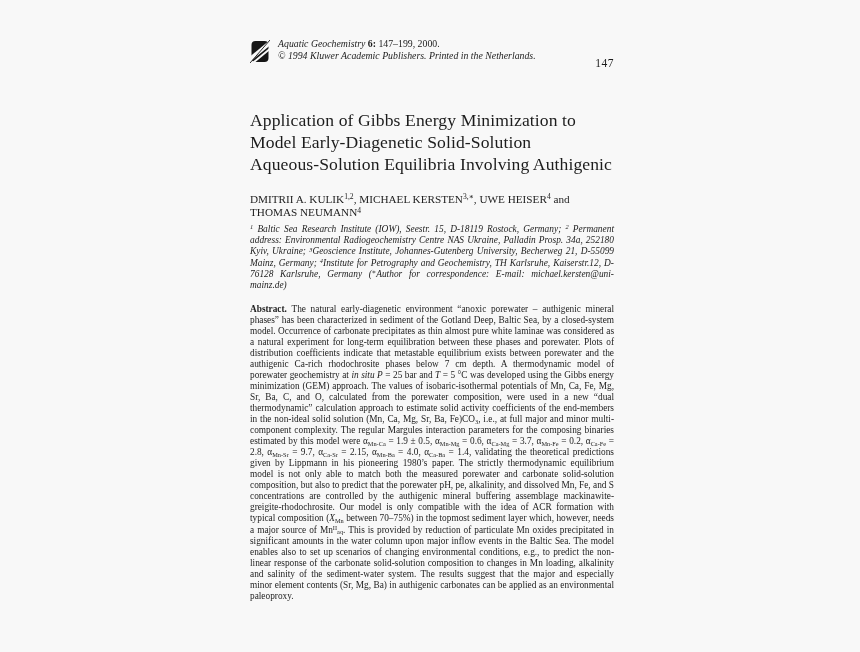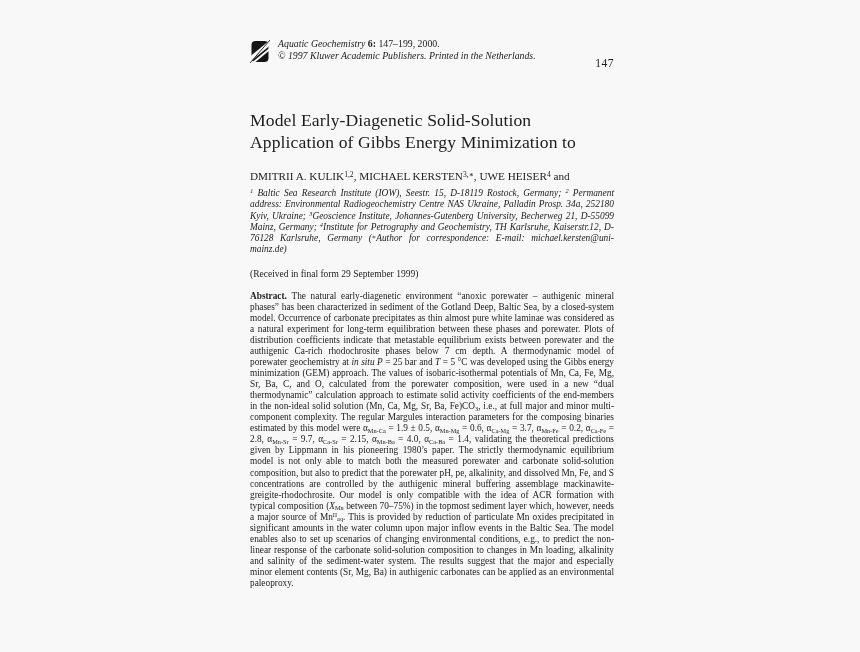--- a/index.html
+++ b/index.html
@@ -82,35 +82,36 @@
         <span class="logo">
           <svg width="20" height="25" viewBox="0 0 20 25" aria-hidden="true">
             <rect x="1.5" y="2" width="17" height="21" rx="4" fill="#161616"></rect>
             <line x1="-1" y1="21" x2="21" y2="3" stroke="#f8f8f8" stroke-width="4.2"></line>
             <line x1="1" y1="25.5" x2="21" y2="9" stroke="#f8f8f8" stroke-width="2"></line>
             <line x1="0" y1="24" x2="20" y2="1" stroke="#161616" stroke-width="0.9"></line>
           </svg>
         </span>
         <div class="header-lines">
           <div><i>Aquatic Geochemistry</i> <b>6:</b> 147–199, 2000.</div>
-          <div><i>© 1997 Kluwer Academic Publishers.  Printed in the Netherlands.</i></div>
+          <div><i>© 1994 Kluwer Academic Publishers.  Printed in the Netherlands.</i></div>
         </div>
       </div>
       <div class="page-number">147</div>
     </div>
 
     <h1 class="title">
+      <div>Application of Gibbs Energy Minimization to</div>
       <div>Model Early-Diagenetic Solid-Solution</div>
-      <div>Application of Gibbs Energy Minimization to</div>
+      <div>Aqueous-Solution Equilibria Involving Authigenic</div>
     </h1>
 
     <div class="authors">
       <div>DMITRII A. KULIK<sup>1,2</sup>, MICHAEL KERSTEN<sup>3,∗</sup>, UWE HEISER<sup>4</sup> and</div>
+      <div>THOMAS NEUMANN<sup>4</sup></div>
     </div>
 
     <div class="affiliations"><sup>1</sup> Baltic Sea Research Institute (IOW), Seestr. 15, D-18119 Rostock, Germany; <sup>2</sup> Permanent address: Environmental Radiogeochemistry Centre NAS Ukraine, Palladin Prosp. 34a, 252180 Kyiv, Ukraine; <sup>3</sup>Geoscience Institute, Johannes-Gutenberg University, Becherweg 21, D-55099 Mainz, Germany; <sup>4</sup>Institute for Petrography and Geochemistry, TH Karlsruhe, Kaiserstr.12, D-76128 Karlsruhe, Germany (<sup>∗</sup>Author for correspondence: E-mail: michael.kersten@uni-mainz.de)</div>
 
-    <div class="received">(Received in final form 29 September 1999)</div>
 
     <p class="abstract"><b>Abstract.</b> The natural early-diagenetic environment “anoxic porewater – authigenic mineral phases” has been characterized in sediment of the Gotland Deep, Baltic Sea, by a closed-system model. Occurrence of carbonate precipitates as thin almost pure white laminae was considered as a natural experiment for long-term equilibration between these phases and porewater. Plots of distribution coefficients indicate that metastable equilibrium exists between porewater and the authigenic Ca-rich rhodochrosite phases below 7 cm depth. A thermodynamic model of porewater geochemistry at <i>in situ</i> <i>P</i> = 25 bar and <i>T</i> = 5 °C was developed using the Gibbs energy minimization (GEM) approach. The values of isobaric-isothermal potentials of Mn, Ca, Fe, Mg, Sr, Ba, C, and O, calculated from the porewater composition, were used in a new “dual thermodynamic” calculation approach to estimate solid activity coefficients of the end-members in the non-ideal solid solution (Mn, Ca, Mg, Sr, Ba, Fe)CO<sub>3</sub>, i.e., at full major and minor multi-component complexity. The regular Margules interaction parameters for the composing binaries estimated by this model were α<sub>Mn-Ca</sub> = 1.9 ± 0.5, α<sub>Mn-Mg</sub> = 0.6, α<sub>Ca-Mg</sub> = 3.7, α<sub>Mn-Fe</sub> = 0.2, α<sub>Ca-Fe</sub> = 2.8, α<sub>Mn-Sr</sub> = 9.7, α<sub>Ca-Sr</sub> = 2.15, α<sub>Mn-Ba</sub> = 4.0, α<sub>Ca-Ba</sub> = 1.4, validating the theoretical predictions given by Lippmann in his pioneering 1980’s paper. The strictly thermodynamic equilibrium model is not only able to match both the measured porewater and carbonate solid-solution composition, but also to predict that the porewater pH, pe, alkalinity, and dissolved Mn, Fe, and S concentrations are controlled by the authigenic mineral buffering assemblage mackinawite-greigite-rhodochrosite. Our model is only compatible with the idea of ACR formation with typical composition (<i>X</i><sub>Mn</sub> between 70–75%) in the topmost sediment layer which, however, needs a major source of Mn<sup>II</sup><sub>aq</sub>. This is provided by reduction of particulate Mn oxides precipitated in significant amounts in the water column upon major inflow events in the Baltic Sea. The model enables also to set up scenarios of changing environmental conditions, e.g., to predict the non-linear response of the carbonate solid-solution composition to changes in Mn loading, alkalinity and salinity of the sediment-water system. The results suggest that the major and especially minor element contents (Sr, Mg, Ba) in authigenic carbonates can be applied as an environmental paleoproxy.</p>
 
   </div>
 </div>
 
 </body></html>

